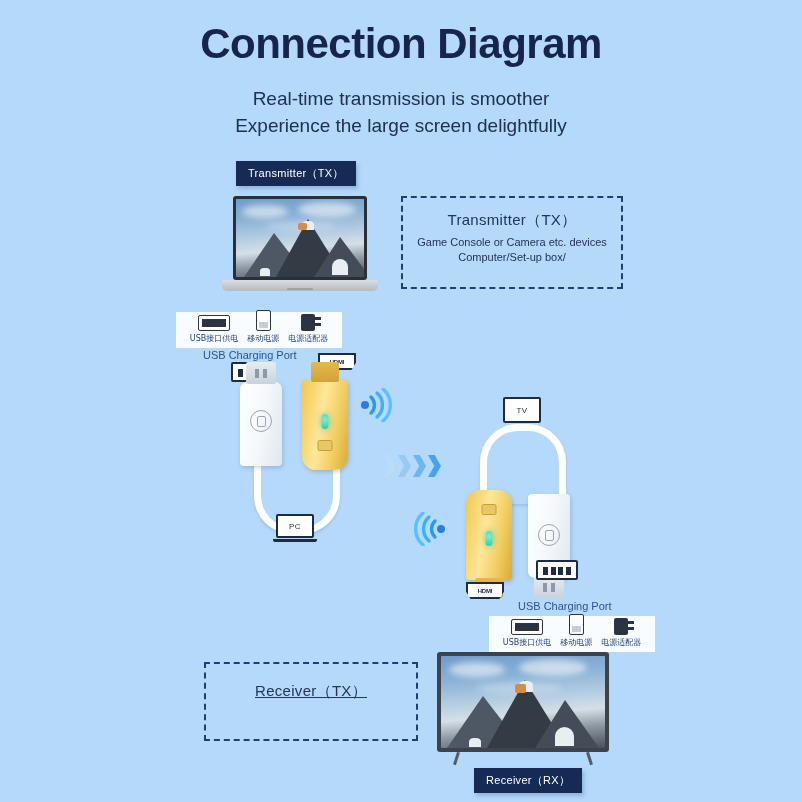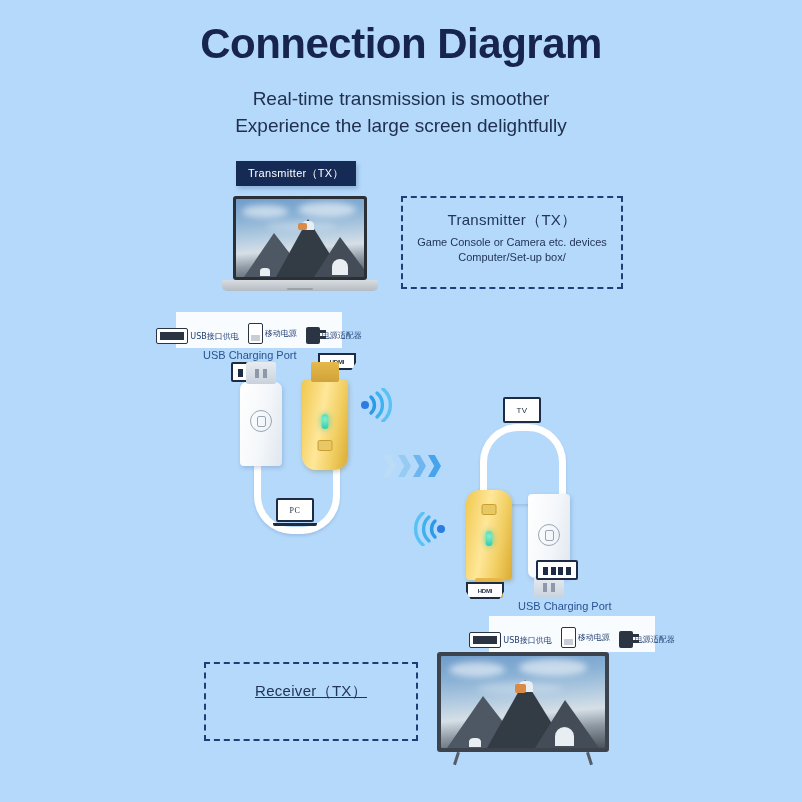--- a/index.html
+++ b/index.html
@@ -74,21 +74,21 @@
   .mtn .snow{position:absolute;background:#e9eef2;border-radius:40% 40% 0 0;}
 
   
   .pwr-panel{
     position:absolute;background:rgba(255,255,255,.92);
     display:flex;align-items:flex-end;justify-content:center;gap:9px;
     padding:6px 8px 4px;box-sizing:border-box;
   }
   #pwr-left{left:176px;top:312px;width:166px;height:36px;}
   #pwr-right{left:489px;top:616px;width:166px;height:36px;}
-  .pwr-item{display:flex;flex-direction:row;align-items:center;gap:2px;}
+  .pwr-item{display:flex;flex-direction:column;align-items:center;gap:2px;}
   .pwr-cn{font-size:8px;color:#1e3c70;white-space:nowrap;
           font-family:"DejaVu Sans",sans-serif;}
   .ic-usbport{width:30px;height:14px;border:1.6px solid #2b3442;border-radius:2px;
               position:relative;background:#fff;}
   .ic-usbport:after{content:"";position:absolute;left:3px;top:3px;right:3px;bottom:3px;background:#2b3442;}
   .ic-bank{width:13px;height:19px;border:1.6px solid #2b3442;border-radius:2px;background:#fff;position:relative;}
   .ic-bank:after{content:"";position:absolute;left:2px;bottom:2px;right:2px;height:6px;background:#c9ced6;}
   .ic-adapter{width:14px;height:17px;background:#2b3442;border-radius:2px;position:relative;}
   .ic-adapter:before,.ic-adapter:after{
     content:"";position:absolute;right:-6px;width:6px;height:2.5px;background:#2b3442;}
@@ -120,21 +120,21 @@
   #hdmi-icon-right{left:466px;top:582px;}
 
   
   .dev-badge{position:absolute;display:flex;flex-direction:column;align-items:center;}
   .dev-scr{
     border:2px solid #1d2b44;background:#fff;border-radius:2px;
     display:flex;align-items:center;justify-content:center;
     font-size:8px;color:#1d2b44;letter-spacing:.5px;
   }
   .dev-foot{background:#1d2b44;}
-  #pc-badge{left:273px;top:498px;font-family:Liberation Serif, serif;}
+  #pc-badge{left:273px;top:514px;}
   #pc-badge .dev-scr{width:34px;height:20px;}
   #pc-badge .dev-foot{width:44px;height:3px;border-radius:0 0 2px 2px;margin-top:1px;}
   #tv-badge{left:503px;top:397px;}
   #tv-badge .dev-scr{width:34px;height:22px;}
   #tv-badge .dev-foot{width:18px;height:3px;margin-top:2px;}
 
   
   #tx-dongle{position:absolute;left:222px;top:368px;width:130px;height:170px;}
   .cable{position:absolute;border:7px solid #ffffff;box-sizing:border-box;}
   
@@ -396,14 +396,15 @@
           <div class="snow" style="left:114px;bottom:2px;width:19px;height:19px;border-radius:50% 50% 0 0;"></div>
           <div class="snow" style="left:28px;bottom:1px;width:12px;height:9px;"></div>
           <div style="position:absolute;left:74px;top:28px;width:11px;height:9px;background:#d98b45;border-radius:2px;"></div>
         </div>
       </div>
     </div>
     <div class="leg-l"></div>
     <div class="leg-r"></div>
   </div>
 
+  <div class="navy-badge" id="rx-badge">Receiver（RX）</div>
 
 </div>
 
 </body></html>

